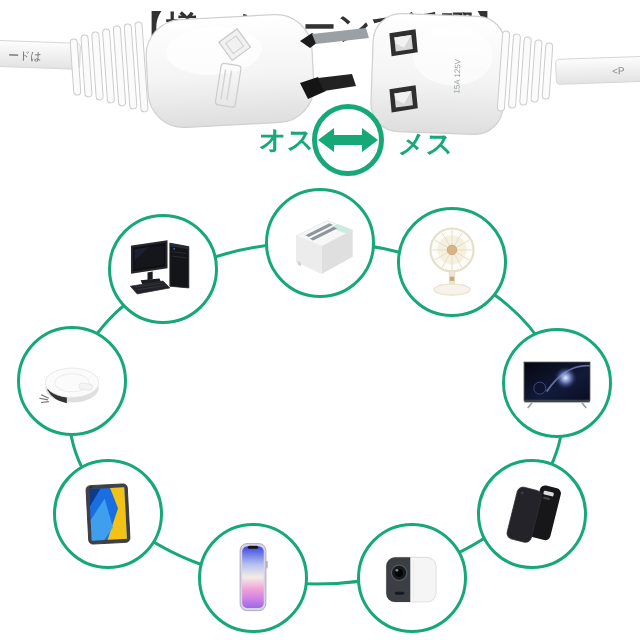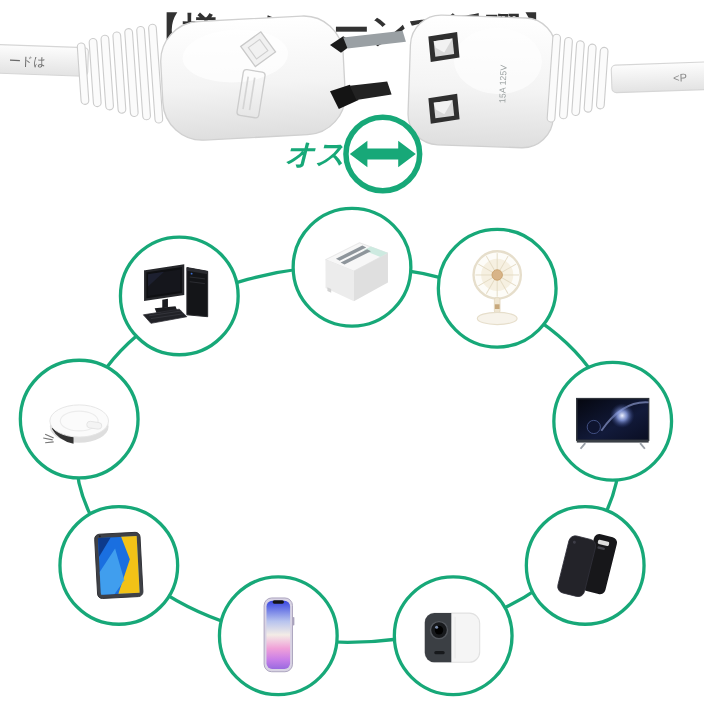--- a/index.html
+++ b/index.html
@@ -14,21 +14,21 @@
   }
   
   .plug-svg{position:absolute;left:0;top:0;z-index:3;}
   
   .arrow-badge{
     position:absolute;left:312px;top:104px;width:72px;height:72px;
     border:5px solid #17a878;border-radius:50%;box-sizing:border-box;z-index:4;
     display:flex;align-items:center;justify-content:center;background:transparent;
   }
   .plug-label{
-    position:absolute;z-index:5;font-size:27px;font-weight:bold;color:#17a878;font-style:italic;
+    position:absolute;z-index:5;font-size:27px;font-weight:bold;color:#17a878;
   }
   .plug-label.male{left:259px;top:122px;}
   .plug-label.female{left:398px;top:126px;}
   
   .ring-svg{position:absolute;left:0;top:0;z-index:1;}
   .device-circle{
     position:absolute;width:110px;height:110px;border-radius:50%;
     border:3px solid #17a878;background:#fff;box-sizing:border-box;z-index:2;
     display:flex;align-items:center;justify-content:center;
   }
@@ -132,20 +132,21 @@
     </g>
   </svg>
 
   <div class="arrow-badge">
     <svg width="62" height="30" viewBox="0 0 62 30">
       <path d="M1,15 L17,3 L17,10 L45,10 L45,3 L61,15 L45,27 L45,20 L17,20 L17,27 Z" fill="#17a878"></path>
     </svg>
   </div>
 
   <span class="plug-label male">オス</span>
+  <span class="plug-label female">メス</span>
 
   <div class="device-circle pos-toaster">
     <svg width="86" height="86" viewBox="0 0 100 100">
       <polygon points="22,42 58,24 88,35 52,54" fill="#f7f7f7" stroke="#e0e0e0" stroke-width="0.8"></polygon>
       <polygon points="70,28 88,35 80,39 62,32" fill="#cdeae0"></polygon>
       <polygon points="22,42 52,54 52,86 22,72" fill="#ececec"></polygon>
       <polygon points="52,54 88,35 88,66 52,86" fill="#dfdfdf"></polygon>
       <polygon points="33,41 61,27 65,29 37,43" fill="#8e959b"></polygon>
       <polygon points="38,45 66,31 70,33 42,47" fill="#8e959b"></polygon>
       <polygon points="24,71 28,73 28,77 24,75" fill="#d2d2d2"></polygon>

